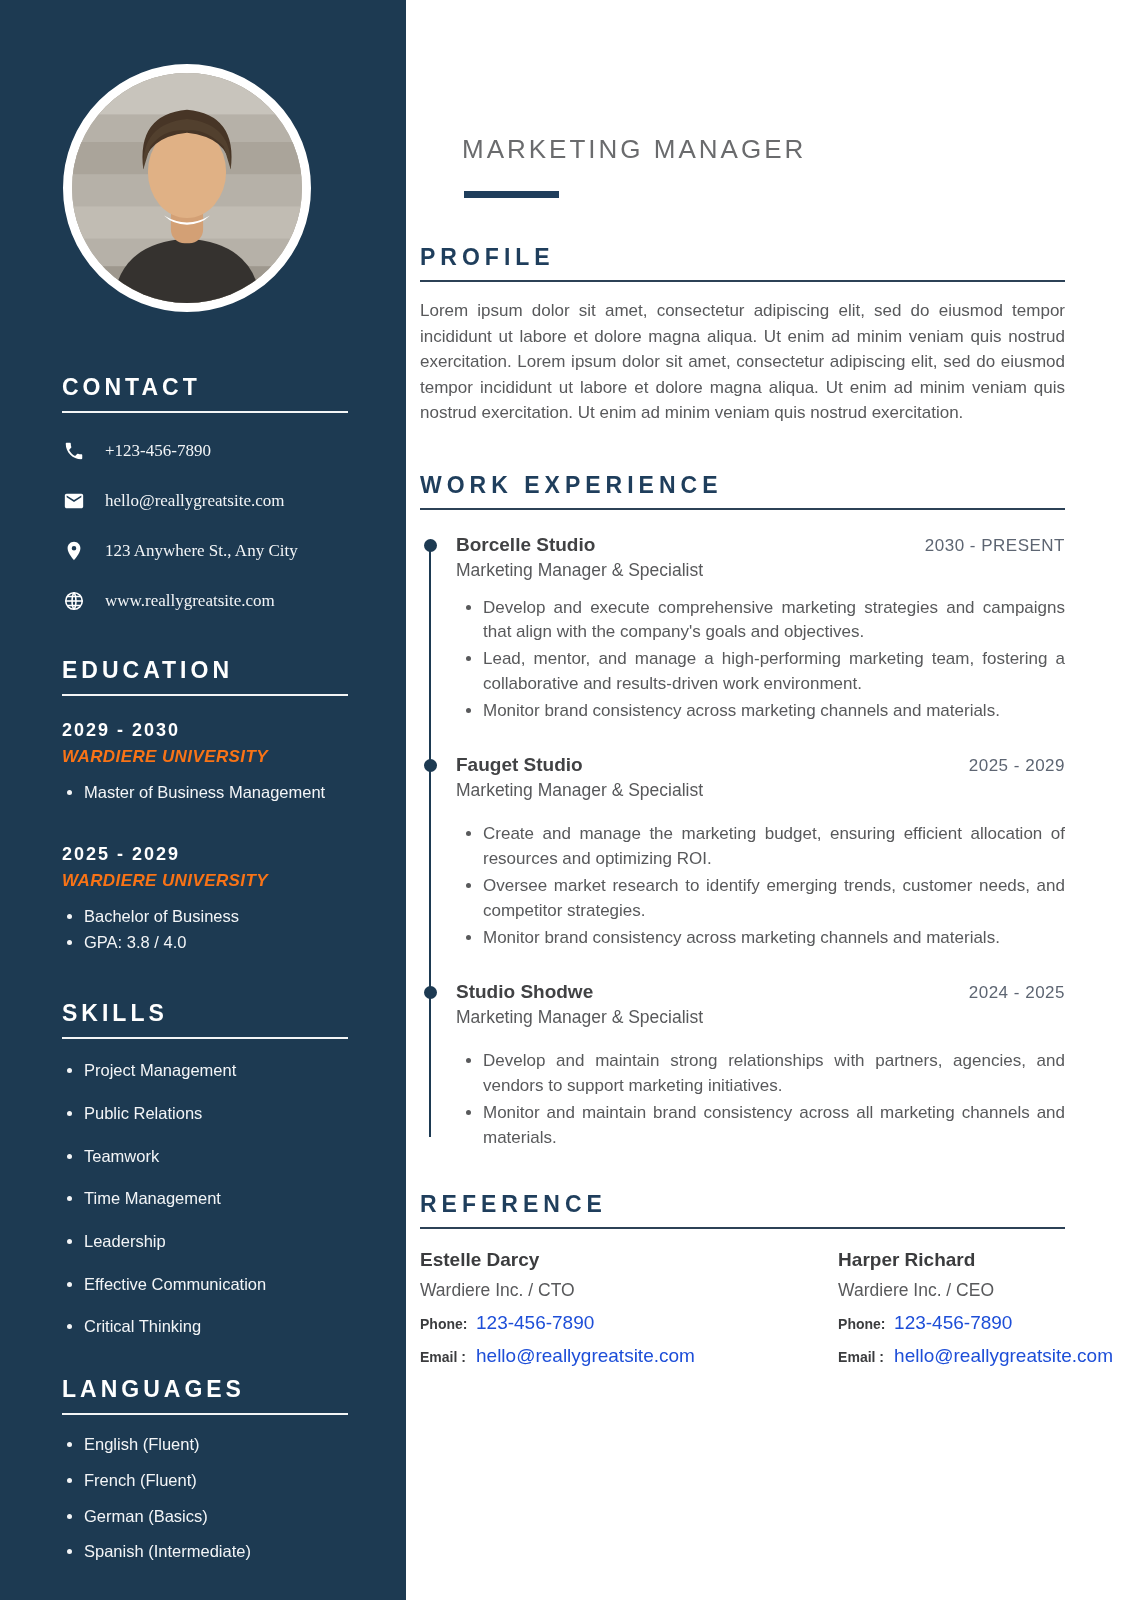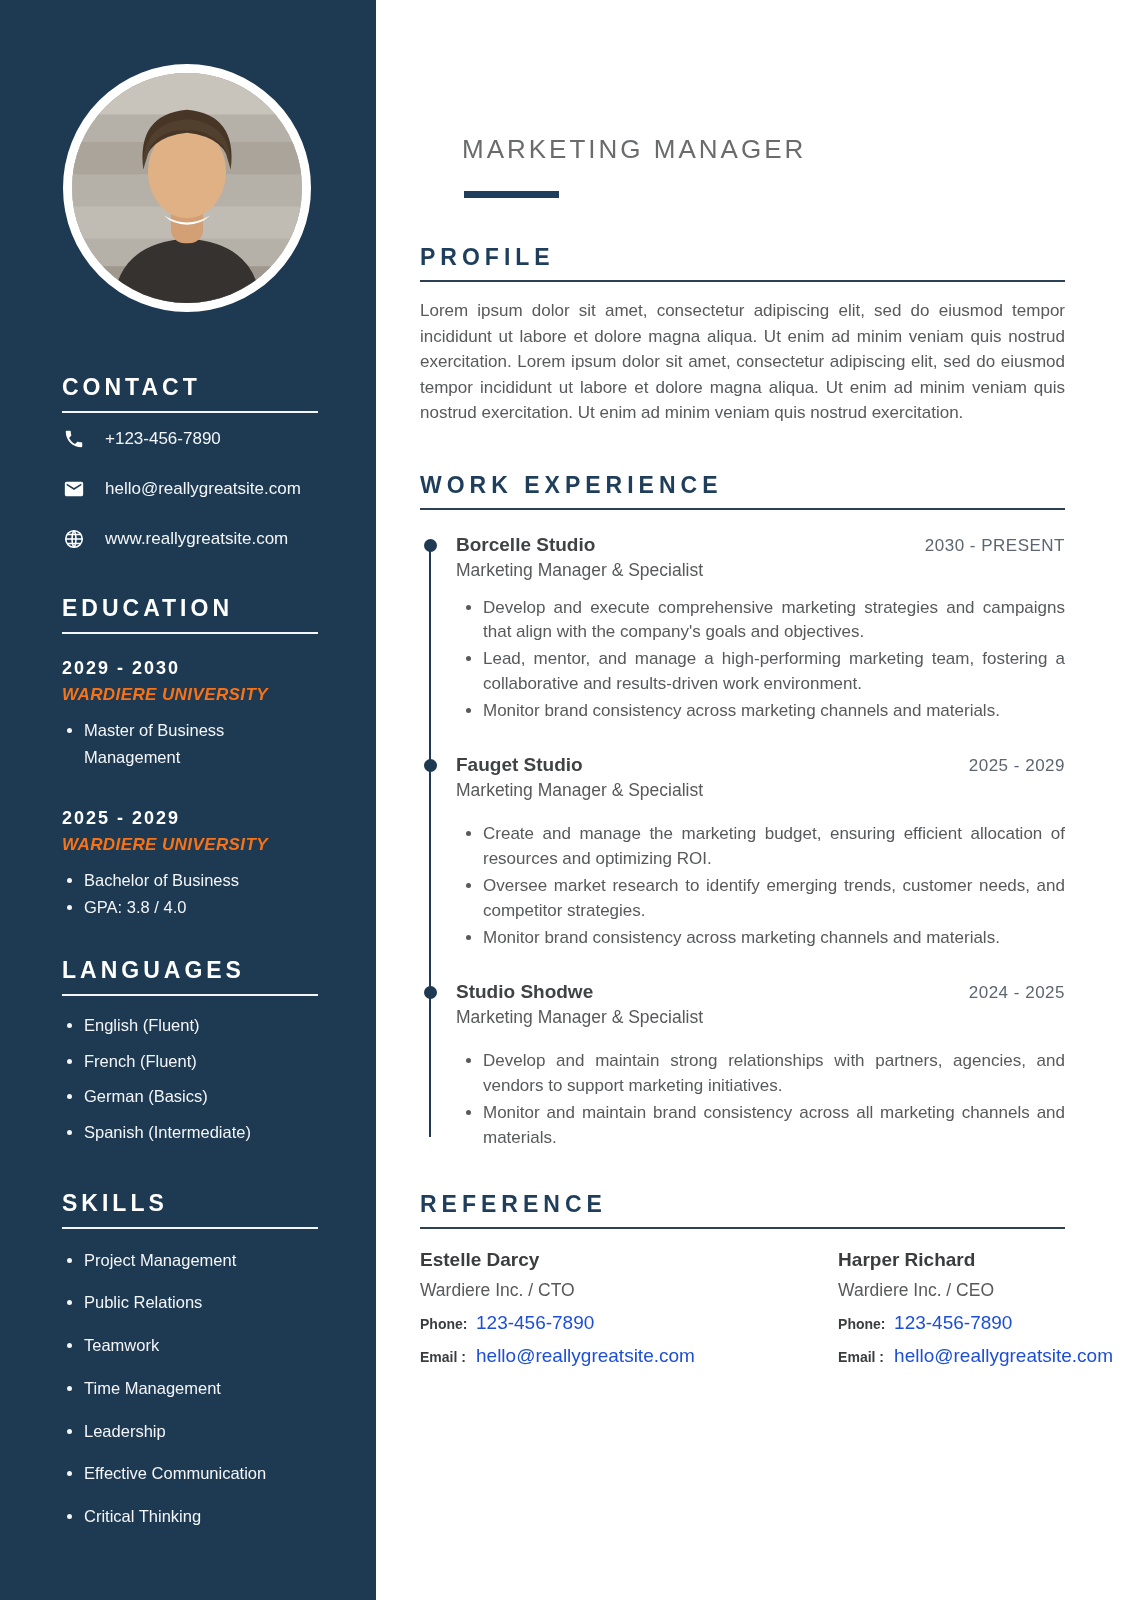--- a/index.html
+++ b/index.html
@@ -2,36 +2,36 @@
 <html><head>
 <meta charset="utf-8">
 <style>
   html,body{margin:0;padding:0;background:#ffffff;}
   .page{
     position:relative;width:1131px;height:1600px;overflow:hidden;
     font-family:"Liberation Sans",sans-serif;background:#ffffff;
   }
   
   .sidebar{
-    position:absolute;left:0;top:0;bottom:0;width:376px;
+    position:absolute;left:0;top:0;bottom:0;width:406px;
     background:#1d3a52;color:#ffffff;
   }
   .photo-wrap{width:248px;height:248px;margin:64px auto 0 63px;}
   .photo-ring{
     width:230px;height:230px;border:9px solid #ffffff;border-radius:50%;
     overflow:hidden;background:#b9b4ab;
   }
   .photo-ring svg{display:block;width:100%;height:100%;}
   .side-section{padding:0 58px 0 62px;}
   .side-heading{
     font-size:23px;font-weight:800;letter-spacing:4px;color:#ffffff;
   }
   .side-rule{height:2px;background:#ffffff;margin-top:10px;opacity:.95;}
   
-  .contact-list{margin-top:10px;}
+  .contact-list{margin-top:22px;font-family:Liberation Serif, serif;}
   .contact-row{display:flex;align-items:center;gap:20px;margin-bottom:18px;min-height:32px;}
   .contact-row .ic{width:23px;height:23px;flex:0 0 23px;display:flex;align-items:center;justify-content:center;}
   .contact-row .ic svg{width:22px;height:22px;}
   .contact-text{font-size:17px;color:#f3f5f7;}
   
   .edu-entry{margin-top:24px;}
   .edu-entry + .edu-entry{margin-top:38px;}
   .edu-years{font-size:18px;font-weight:800;letter-spacing:2px;color:#ffffff;}
   .edu-school{font-size:17px;font-weight:800;margin-top:6px;letter-spacing:.4px;color:#f97316;font-style:italic;}
   .side-ul{margin:12px 0 0 0;padding:0 0 0 22px;list-style:disc;}
@@ -113,20 +113,28 @@
         <div class="contact-row">
           <span class="ic">
             <svg viewBox="0 0 24 24" fill="#ffffff">
                 <path d="M20 4H4c-1.1 0-1.99.9-1.99 2L2 18c0 1.1.9 2 2 2h16c1.1 0 2-.9 2-2V6c0-1.1-.9-2-2-2zm0 4l-8 5-8-5V6l8 5 8-5v2z"></path>
               </svg>
           </span>
           <span class="contact-text">hello@reallygreatsite.com</span>
         </div>
         <div class="contact-row">
           <span class="ic">
+            <svg viewBox="0 0 24 24" fill="#ffffff">
+                <path d="M12 2C8.13 2 5 5.13 5 9c0 5.25 7 13 7 13s7-7.75 7-13c0-3.87-3.13-7-7-7zm0 9.5a2.5 2.5 0 1 1 0-5 2.5 2.5 0 0 1 0 5z"></path>
+              </svg>
+          </span>
+          <span class="contact-text">123 Anywhere St., Any City</span>
+        </div>
+        <div class="contact-row">
+          <span class="ic">
             <svg viewBox="0 0 24 24" fill="none" stroke="#ffffff" stroke-width="1.7">
                 <circle cx="12" cy="12" r="9"></circle>
                 <path d="M3 12h18"></path>
                 <path d="M12 3c2.8 3.3 2.8 14.7 0 18"></path>
                 <path d="M12 3c-2.8 3.3-2.8 14.7 0 18"></path>
                 <path d="M4.5 7h15M4.5 17h15"></path>
               </svg>
           </span>
           <span class="contact-text">www.reallygreatsite.com</span>
         </div>
@@ -146,46 +154,46 @@
       </div>
 
       <div class="edu-entry">
         <div class="edu-years">2025 - 2029</div>
         <div class="edu-school">WARDIERE UNIVERSITY</div>
         <ul class="side-ul">
           <li>Bachelor of Business</li>
           <li>GPA: 3.8 / 4.0</li>
         </ul>
       </div>
-    </section>
-
-    <section class="side-section" style="margin-top:36px;">
-      <div class="side-heading">LANGUAGES</div>
-      <div class="side-rule"></div>
-      <ul class="side-ul langs-ul" style="margin-top:16px;">
-        <li>English (Fluent)</li>
-        <li>French (Fluent)</li>
-        <li>German (Basics)</li>
-        <li>Spanish (Intermediate)</li>
-      </ul>
     </section>
 
     <section class="side-section" style="margin-top:44px;">
       <div class="side-heading">SKILLS</div>
       <div class="side-rule"></div>
       <ul class="side-ul skills-ul" style="margin-top:18px;">
         <li>Project Management</li>
         <li>Public Relations</li>
         <li>Teamwork</li>
         <li>Time Management</li>
         <li>Leadership</li>
         <li>Effective Communication</li>
         <li>Critical Thinking</li>
       </ul>
     </section>
+
+    <section class="side-section" style="margin-top:36px;">
+      <div class="side-heading">LANGUAGES</div>
+      <div class="side-rule"></div>
+      <ul class="side-ul langs-ul" style="margin-top:16px;">
+        <li>English (Fluent)</li>
+        <li>French (Fluent)</li>
+        <li>German (Basics)</li>
+        <li>Spanish (Intermediate)</li>
+      </ul>
+    </section>
   </aside>
 
   <main class="main">
 
     <header class="name-block">
       <div class="job-title">MARKETING MANAGER</div>
       <div class="title-bar"></div>
     </header>
 
     <section class="section profile-section">

